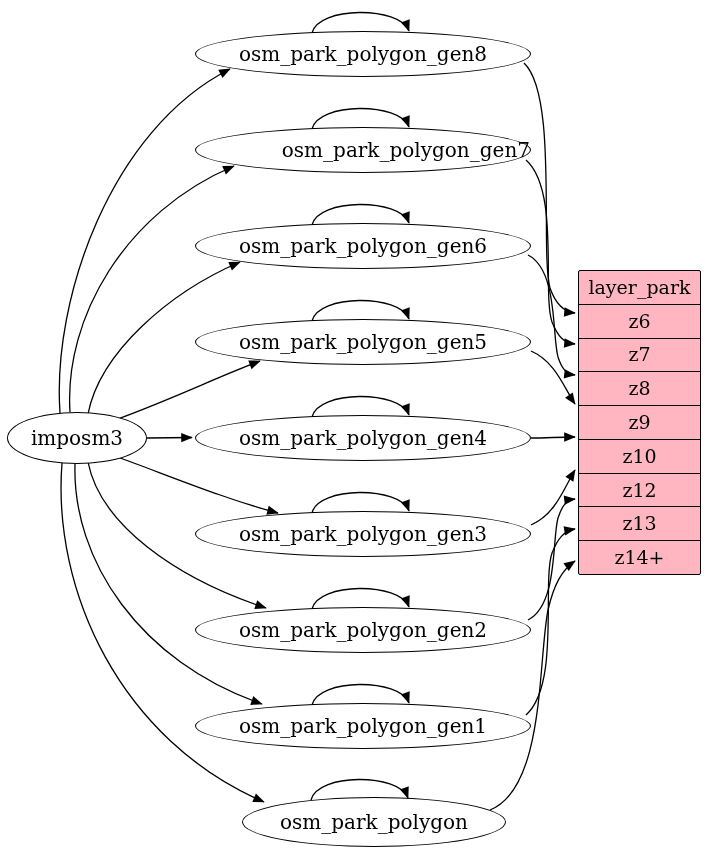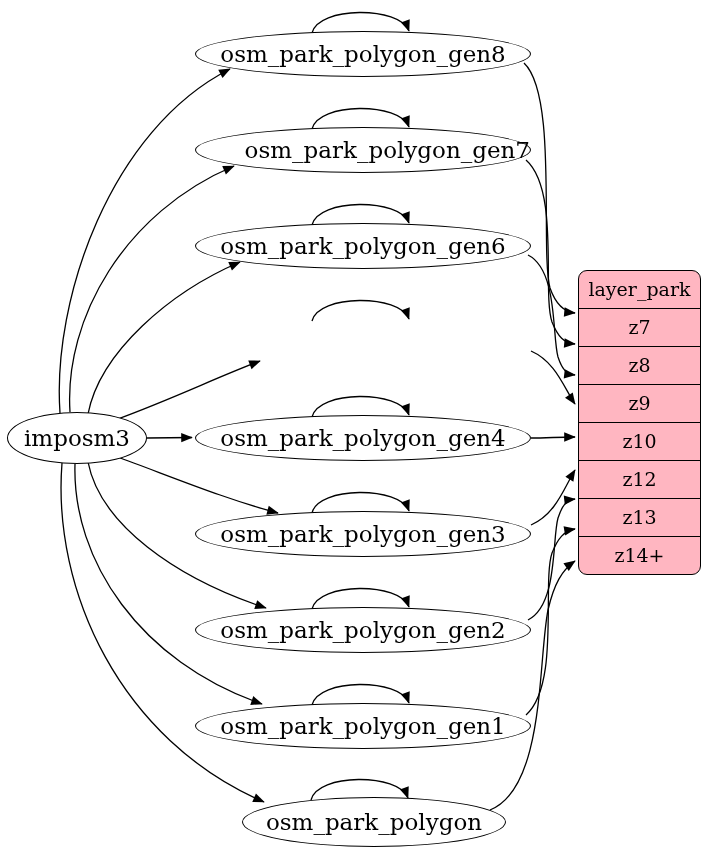--- a/index.html
+++ b/index.html
@@ -13,29 +13,29 @@
   }
   svg.edge-layer{position:absolute;left:0;top:0;width:707px;height:851px;}
   path.e{fill:none;stroke:#000;stroke-width:1.3px;}
   .node{
     position:absolute;
     box-sizing:border-box;
     background:#ffffff;
     border:1.3px solid #000;
     border-radius:50%;
     display:flex;align-items:center;justify-content:center;
-    font-size:23px;line-height:1;white-space:nowrap;
+    font-size:20px;line-height:1;white-space:nowrap;
   }
   .record{
     position:absolute;
     box-sizing:border-box;
     left:578px;top:270px;width:123px;height:305px;
     background:#ffb6c1;
     border:1.3px solid #000;
-    border-radius:9px;
+    border-radius:2px;
     display:flex;flex-direction:column;
     overflow:hidden;
   }
   .rrow{
     flex:1;
     display:flex;align-items:center;justify-content:center;
     font-size:19px;line-height:1;
     border-top:1px solid #000;
   }
   .rrow:first-child{border-top:none;}
@@ -89,38 +89,42 @@
 
   <div class="node" style="left:195px;top:31px;width:336px;height:46px;">
     <span>osm_park_polygon_gen8</span>
   </div>
   <div class="node" style="left:195px;top:127px;width:336px;height:46px;justify-content:flex-end;">
     <span>osm_park_polygon_gen7</span>
   </div>
   <div class="node" style="left:195px;top:223px;width:336px;height:46px;">
     <span>osm_park_polygon_gen6</span>
   </div>
+  <div class="node" style="left:195px;top:319px;width:336px;height:46px;">
+    <span>osm_park_polygon_gen5</span>
+  </div>
   <div class="node" style="left:195px;top:415px;width:336px;height:46px;">
     <span>osm_park_polygon_gen4</span>
   </div>
   <div class="node" style="left:195px;top:511px;width:336px;height:46px;">
     <span>osm_park_polygon_gen3</span>
   </div>
   <div class="node" style="left:195px;top:607px;width:336px;height:46px;">
     <span>osm_park_polygon_gen2</span>
   </div>
   <div class="node" style="left:195px;top:703px;width:336px;height:46px;text-align:right;">
     <span>osm_park_polygon_gen1</span>
   </div>
   <div class="node" style="left:242px;top:797px;width:264px;height:50px;">
     <span>osm_park_polygon</span>
   </div>
 
   <div class="record">
     <div class="rrow">layer_park</div>
+    <div class="rrow">z6</div>
     <div class="rrow">z7</div>
     <div class="rrow">z8</div>
     <div class="rrow">z9</div>
     <div class="rrow">z10</div>
     <div class="rrow">z12</div>
     <div class="rrow">z13</div>
     <div class="rrow">z14+</div>
   </div>
 
 </div>

